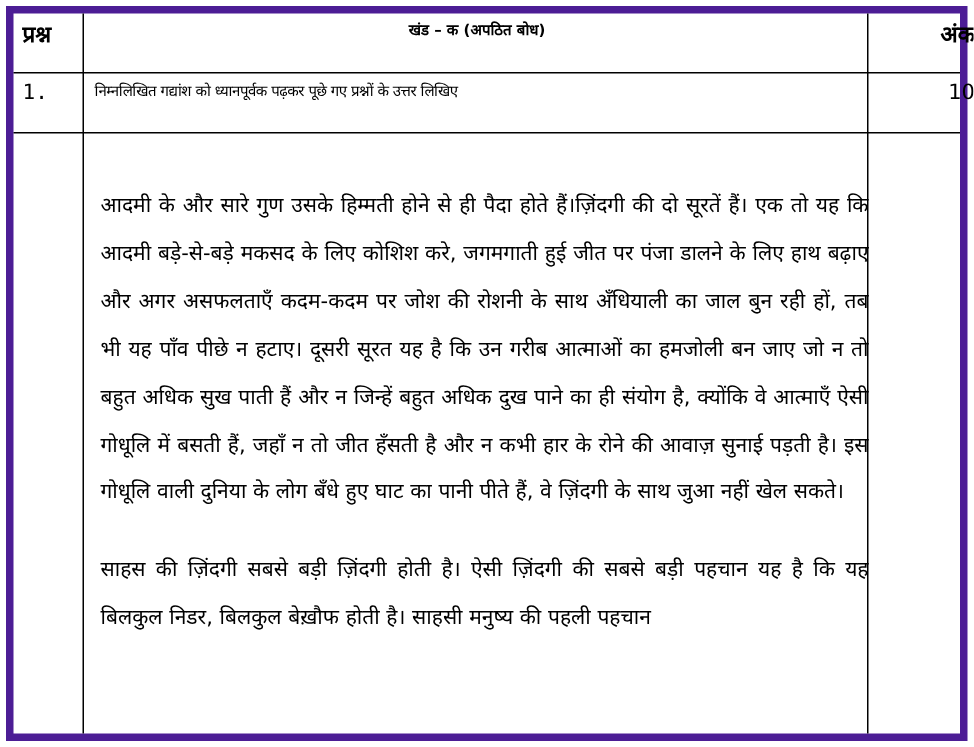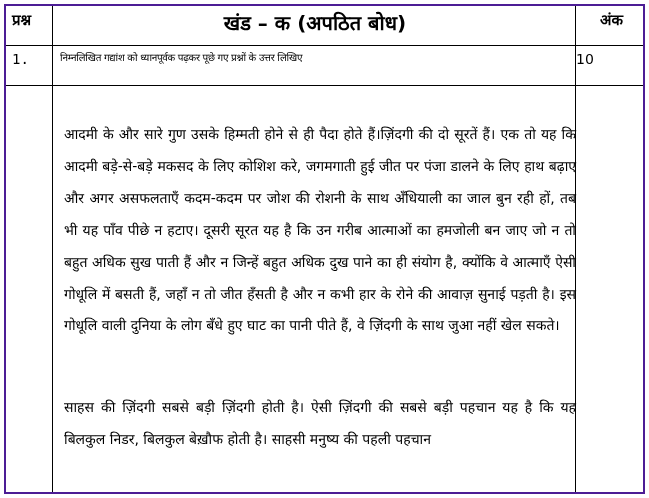--- a/index.html
+++ b/index.html
@@ -1,29 +1,29 @@
 <!DOCTYPE html>
 <html><head>
 <meta charset="utf-8">
 <style>
   html, body { margin:0; padding:0; background:#ffffff; }
   body { width:649px; height:498px; overflow:hidden; position:relative; font-family:"DejaVu Sans", sans-serif; color:#000; }
-  .tbl { position:absolute; left:4px; top:4px; width:641px; height:490px; border:2px solid #4c1d95; box-sizing:border-box; }
+  .tbl { position:absolute; left:4px; top:4px; width:641px; height:490px; border:5px solid #4c1d95; box-sizing:border-box; }
   .vline { position:absolute; top:0; bottom:0; width:1px; background:#000; }
   .hline { position:absolute; left:0; right:0; height:1px; background:#000; }
   .cell { position:absolute; }
   .hdr-q { left:6px; top:3px; font-size:15px; font-weight:bold; }
-  .hdr-title { left:48px; width:522px; top:3px; text-align:center; font-size:20px; font-weight:bold; }
-  .hdr-marks { left:570px; width:71px; top:3px; text-align:center; font-size:15px; font-weight:bold; }
+  .hdr-title { left:48px; width:522px; top:3px; text-align:center; font-size:10px; font-weight:bold; }
+  .hdr-marks { left:570px; width:71px; top:3px; text-align:right; font-size:15px; font-weight:bold; }
   .q-num { left:6px; top:45px; font-family:"DejaVu Sans Mono", monospace; font-size:14px; }
   .q-text { left:54px; top:44px; font-size:10px; white-space:nowrap; letter-spacing:-0.3px; }
-  .q-marks { left:570px; width:71px; top:45px; text-align:left; font-size:14px; }
+  .q-marks { left:570px; width:71px; top:45px; text-align:right; font-size:14px; }
   .passage { left:58px; top:113px; width:512px; font-size:14px; line-height:31.9px; text-align:justify; }
   .passage p { margin:0; }
-  .passage p + p { margin-top:50px; }
+  .passage p + p { margin-top:20px; }
 </style>
 </head>
 <body>
 
 <div class="tbl">
   <div class="vline" style="left:46px;"></div>
   <div class="vline" style="left:569px;"></div>
   <div class="hline" style="top:39px;"></div>
   <div class="hline" style="top:79px;"></div>
 

